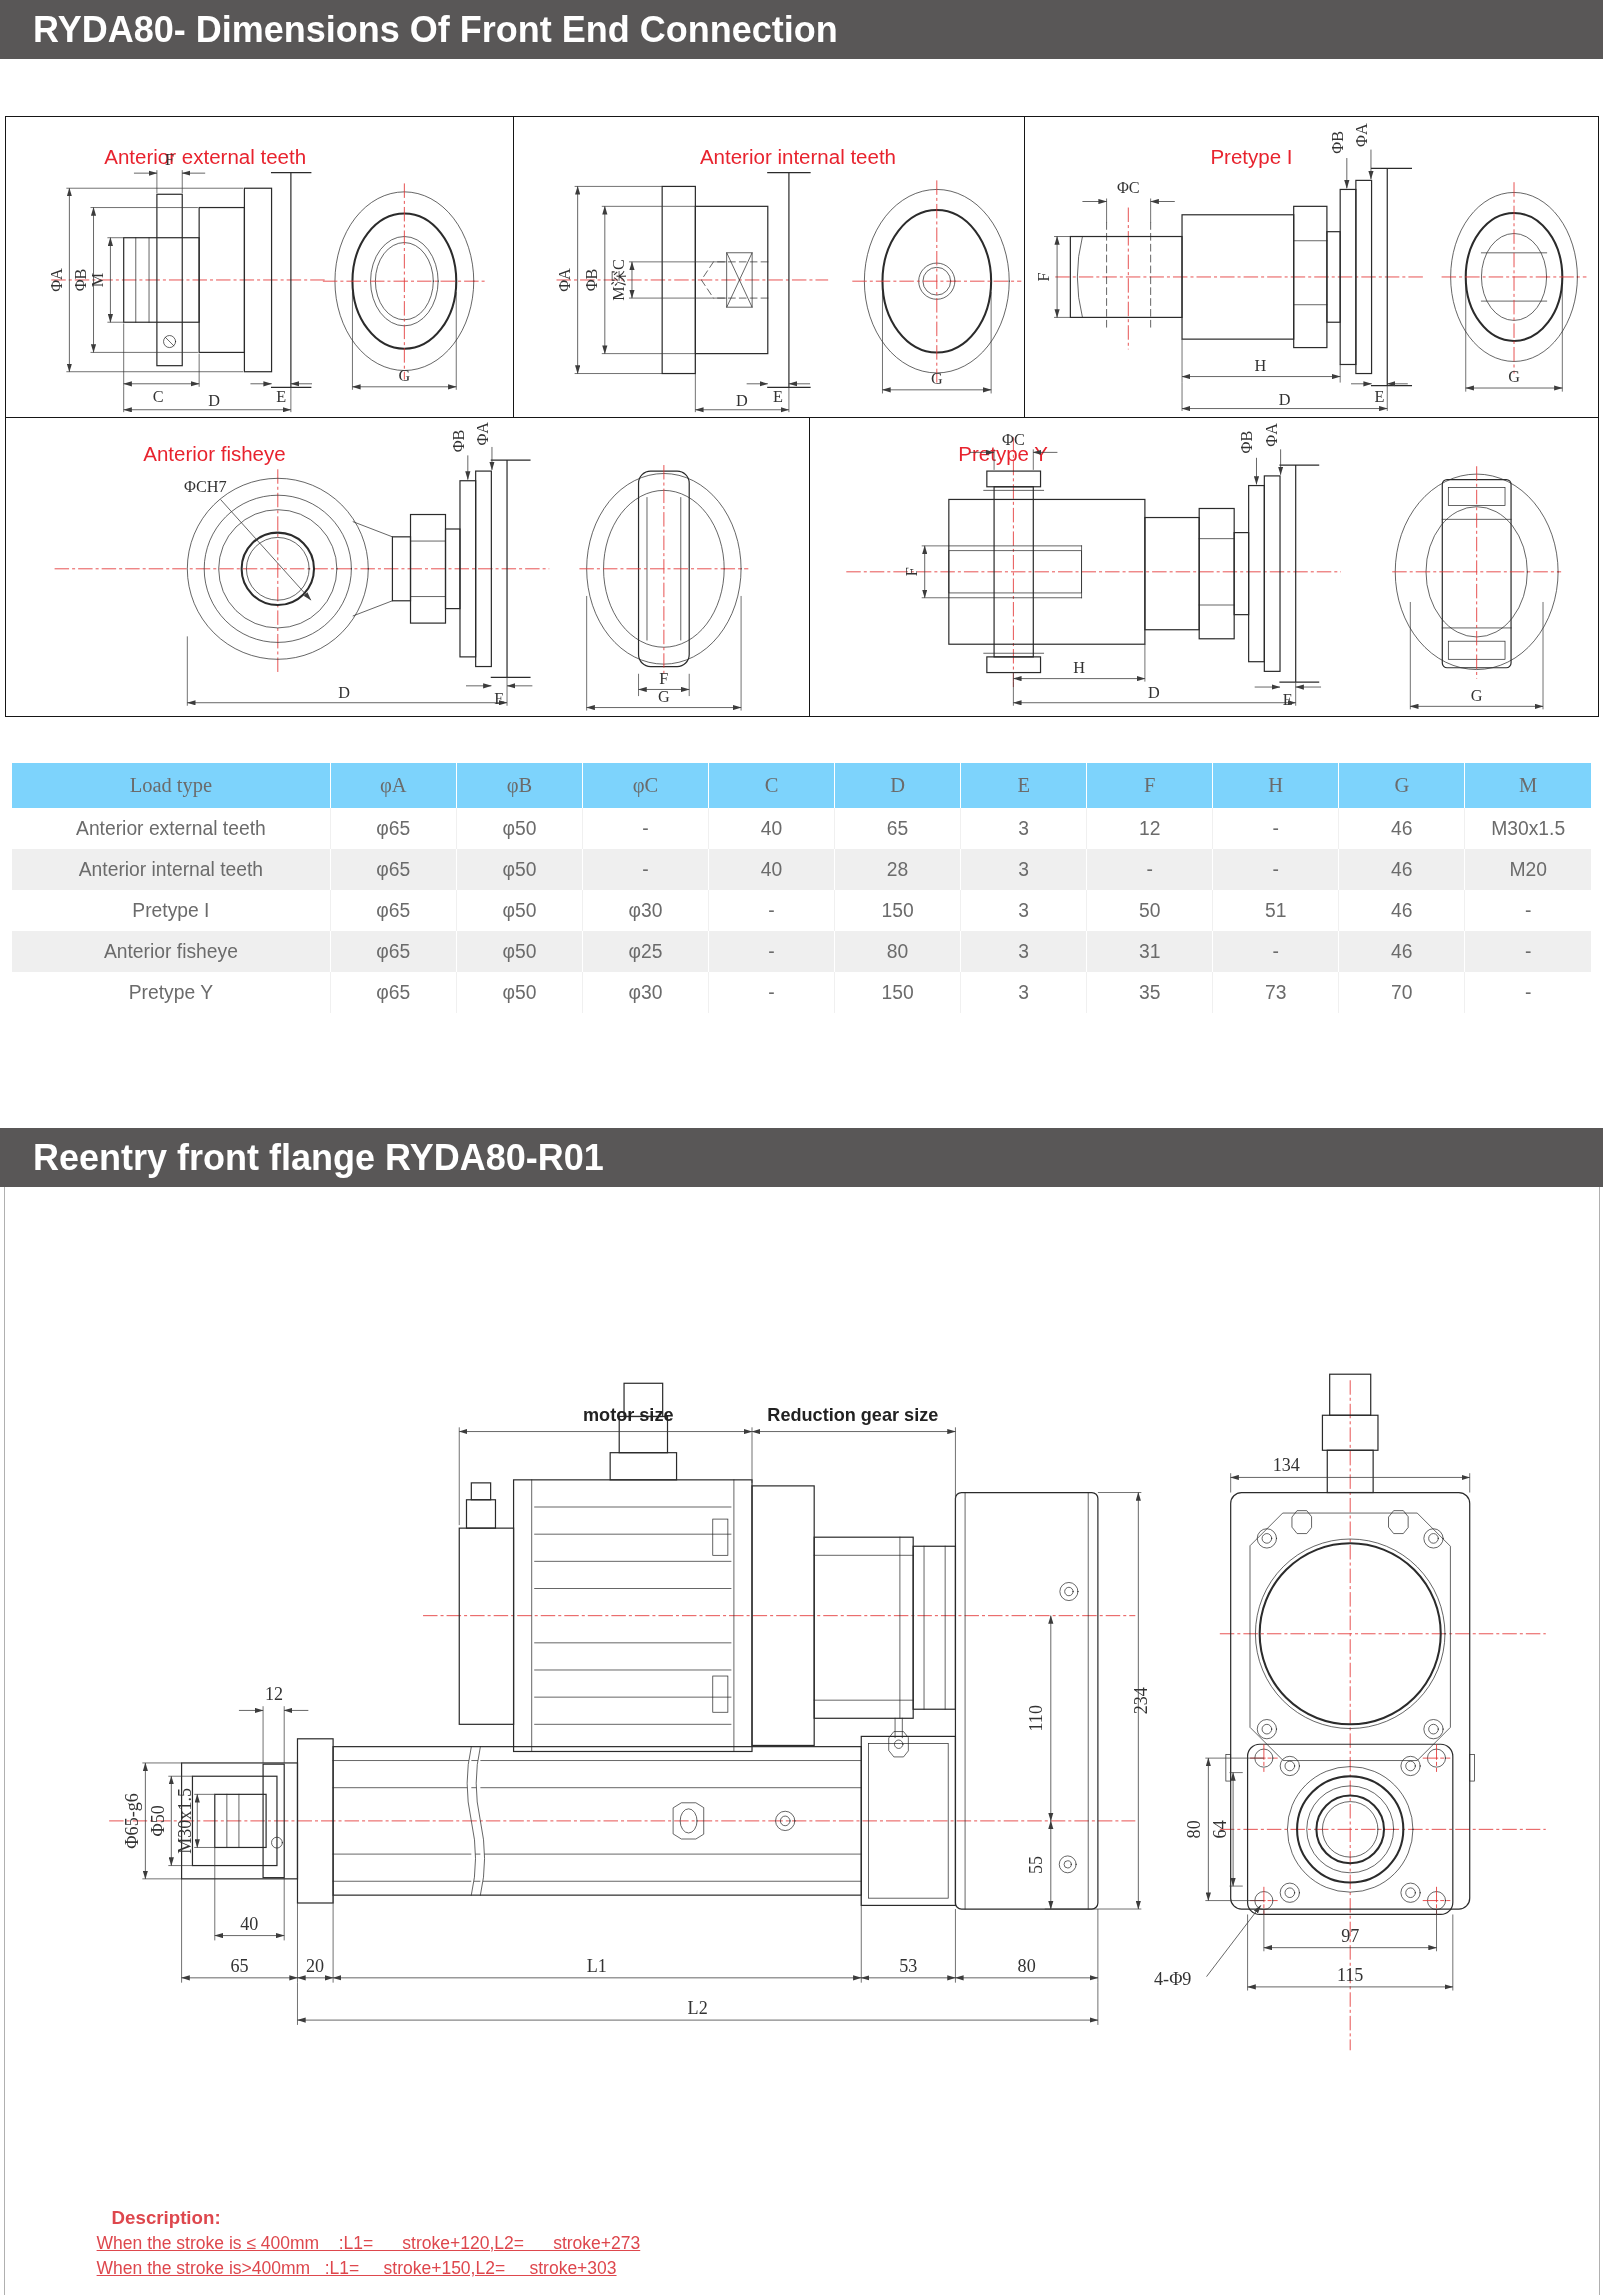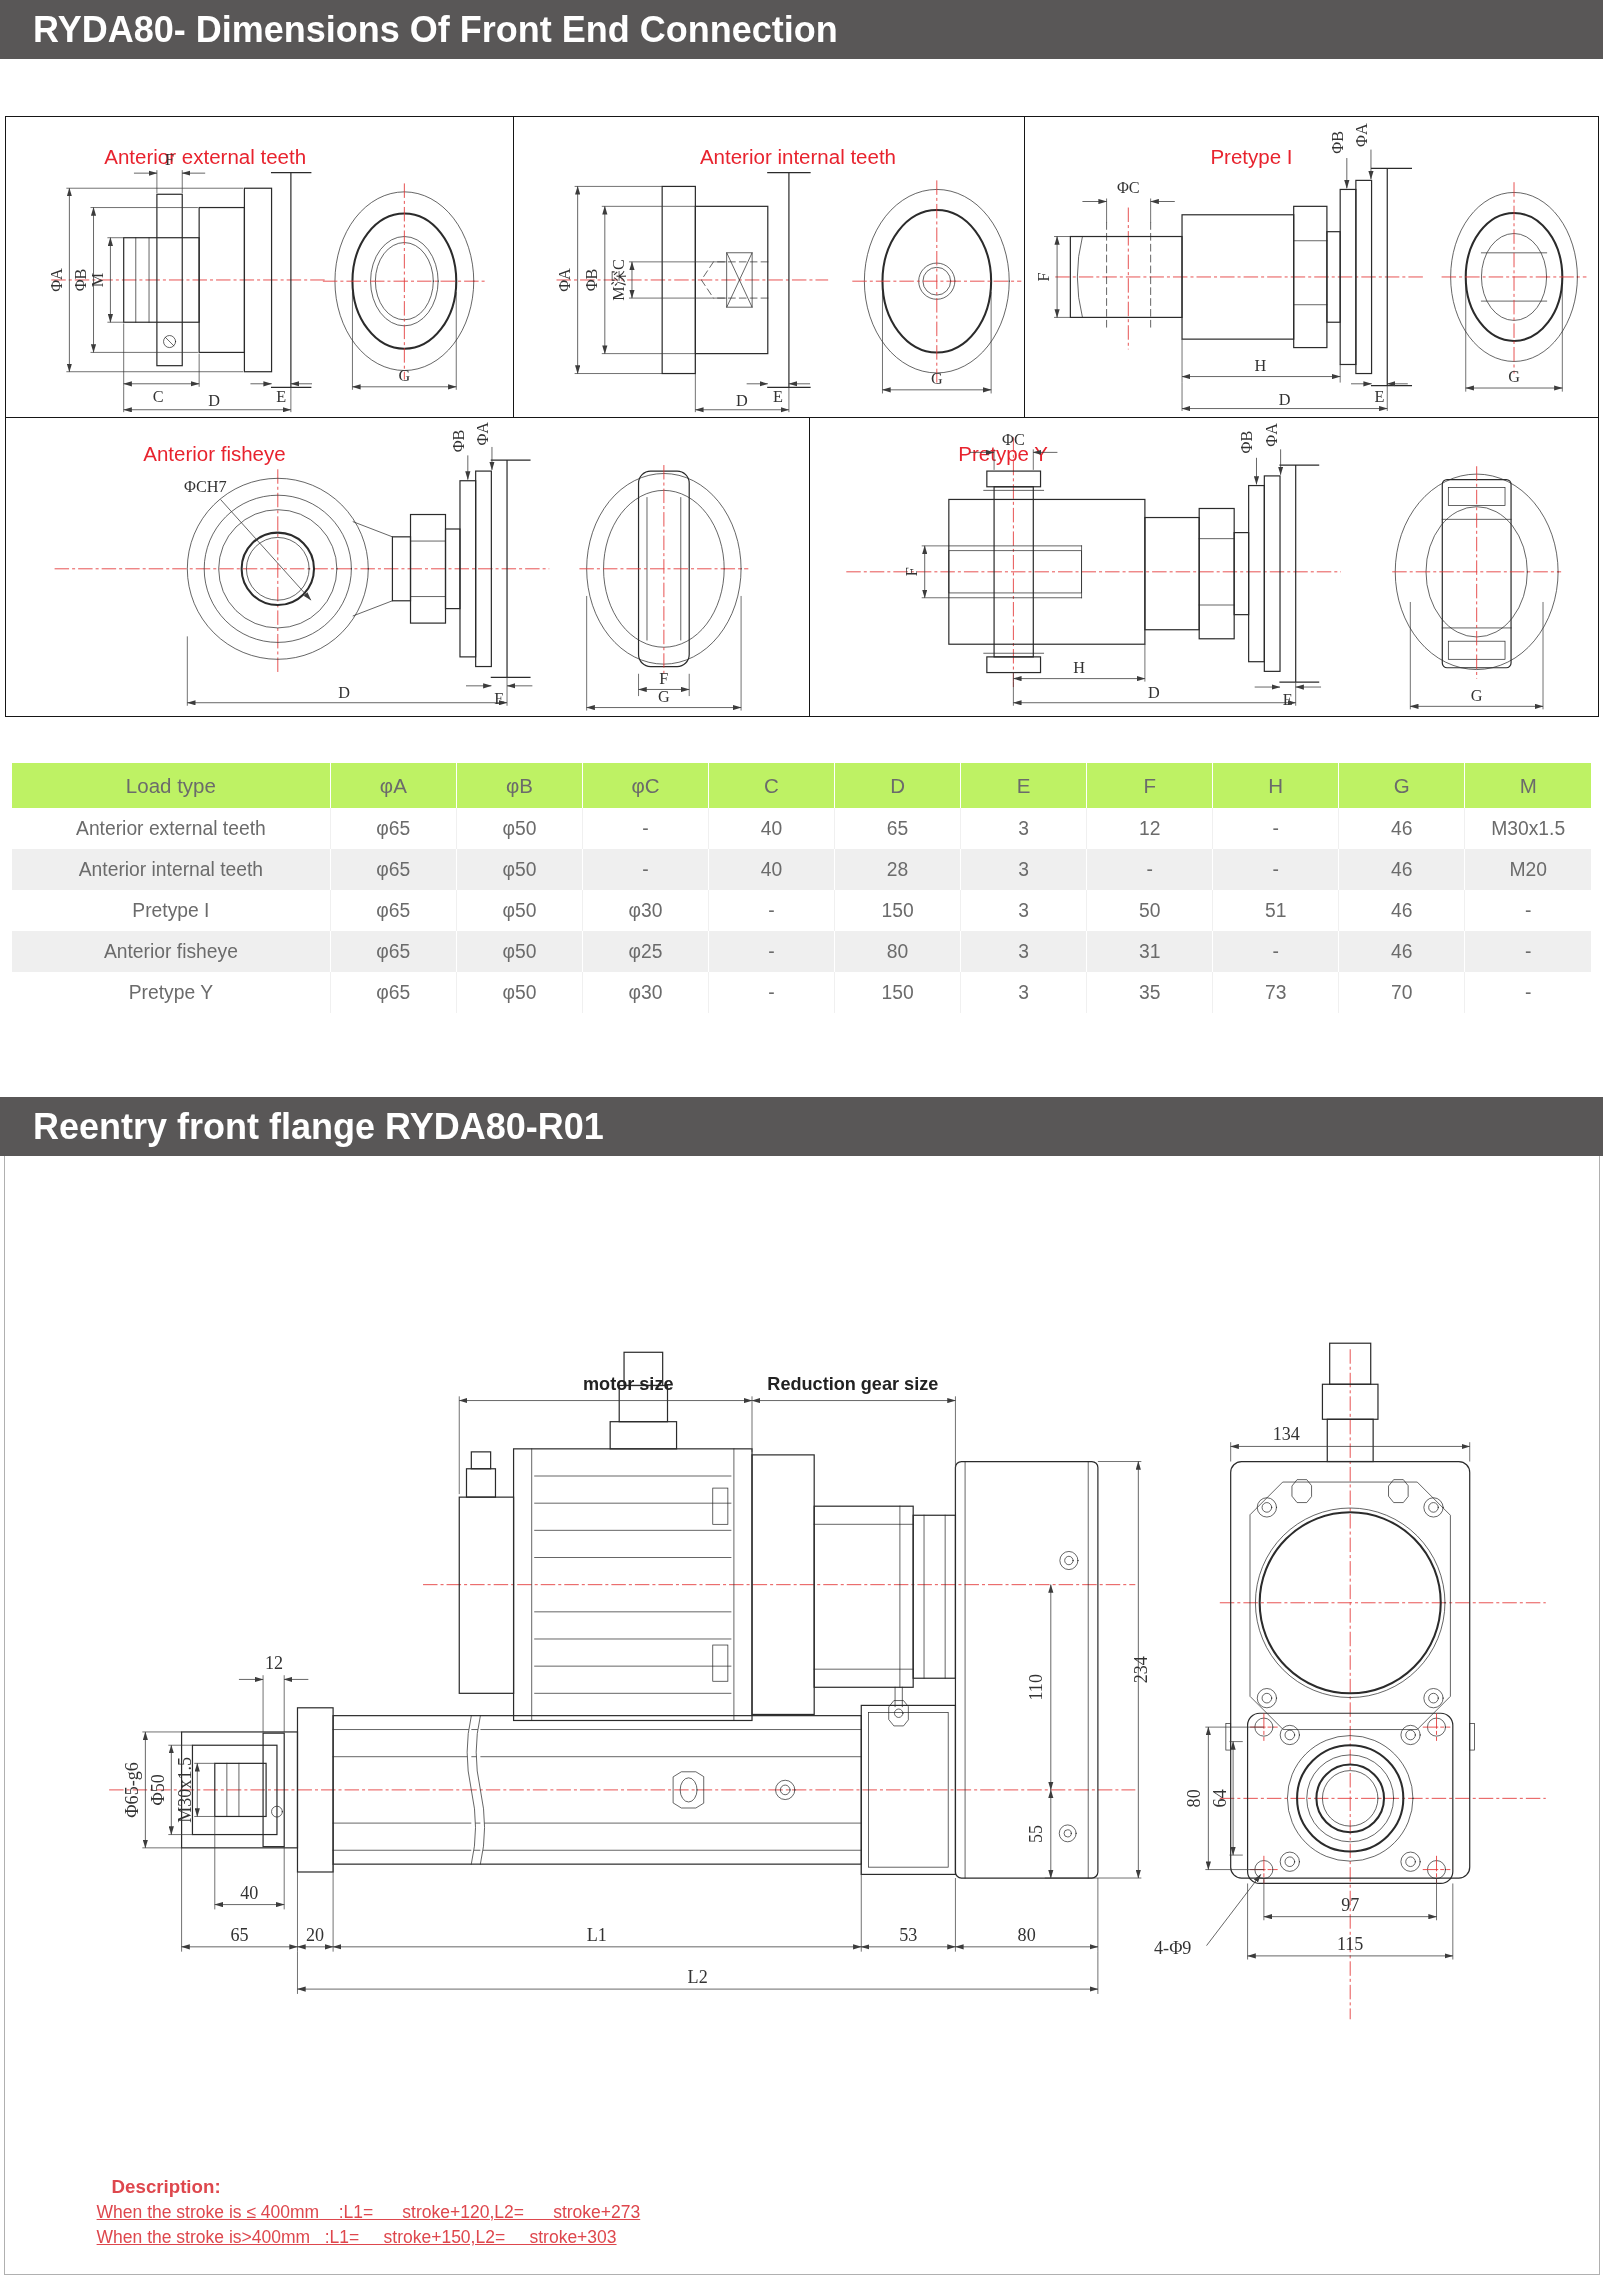--- a/index.html
+++ b/index.html
@@ -9,26 +9,26 @@
   .dgrid{margin:57px 4.8px 0;border:1.8px solid #161616;}
   .drow{display:flex;}
   .drow1{border-bottom:1.8px solid #161616;}
   .cell{flex:0 0 auto;}
   .cellb{border-right:1.8px solid #161616;}
   
   .tbl{width:1579px;margin:46px 12px 0;border-collapse:collapse;color:#6b6b6b;table-layout:fixed;}
   .tbl th{font-weight:normal;font-size:20.5px;height:43px;}
   .tbl td{font-size:19.3px;text-align:center;height:39px;}
   .tbl th{text-align:center;}
-  .tbl thead tr{background:#bef264;}
+  .tbl thead tr{background:#7dd3fc;font-family:Liberation Serif, serif;}
   .tbl tbody tr:nth-child(even){background:#efefef;}
   .tbl th,.tbl td{border-left:1.8px solid #fff;}
   .tbl th:first-child,.tbl td:first-child{border-left:none;}
   .tbl tbody tr:nth-child(odd) td{border-left-color:#f0f0f0;}
-  .bar2{margin-top:84px;}
+  .bar2{margin-top:115px;}
   .lowbox{margin:0 3.6px;height:1118px;border:0.6px solid #b0b0b0;border-top:none;position:relative;}
   .lowsvg{position:absolute;left:80px;top:151px;}
   .desc{position:absolute;left:69px;top:1020px;color:#de474d;}
   .desc .dt1{font-size:18.7px;font-weight:bold;margin:0 0 3.6px 0;padding-left:38px;}
   .desc .dl{font-size:17.5px;margin:0 0 4.8px 23px;white-space:pre;text-decoration:underline;}
   
   svg{display:block;}
   .s{stroke:#2b2b2b;stroke-width:2;fill:none;stroke-linecap:square;}
   .sb{stroke-width:3.4;}
   .thin{stroke-width:1.2;}

